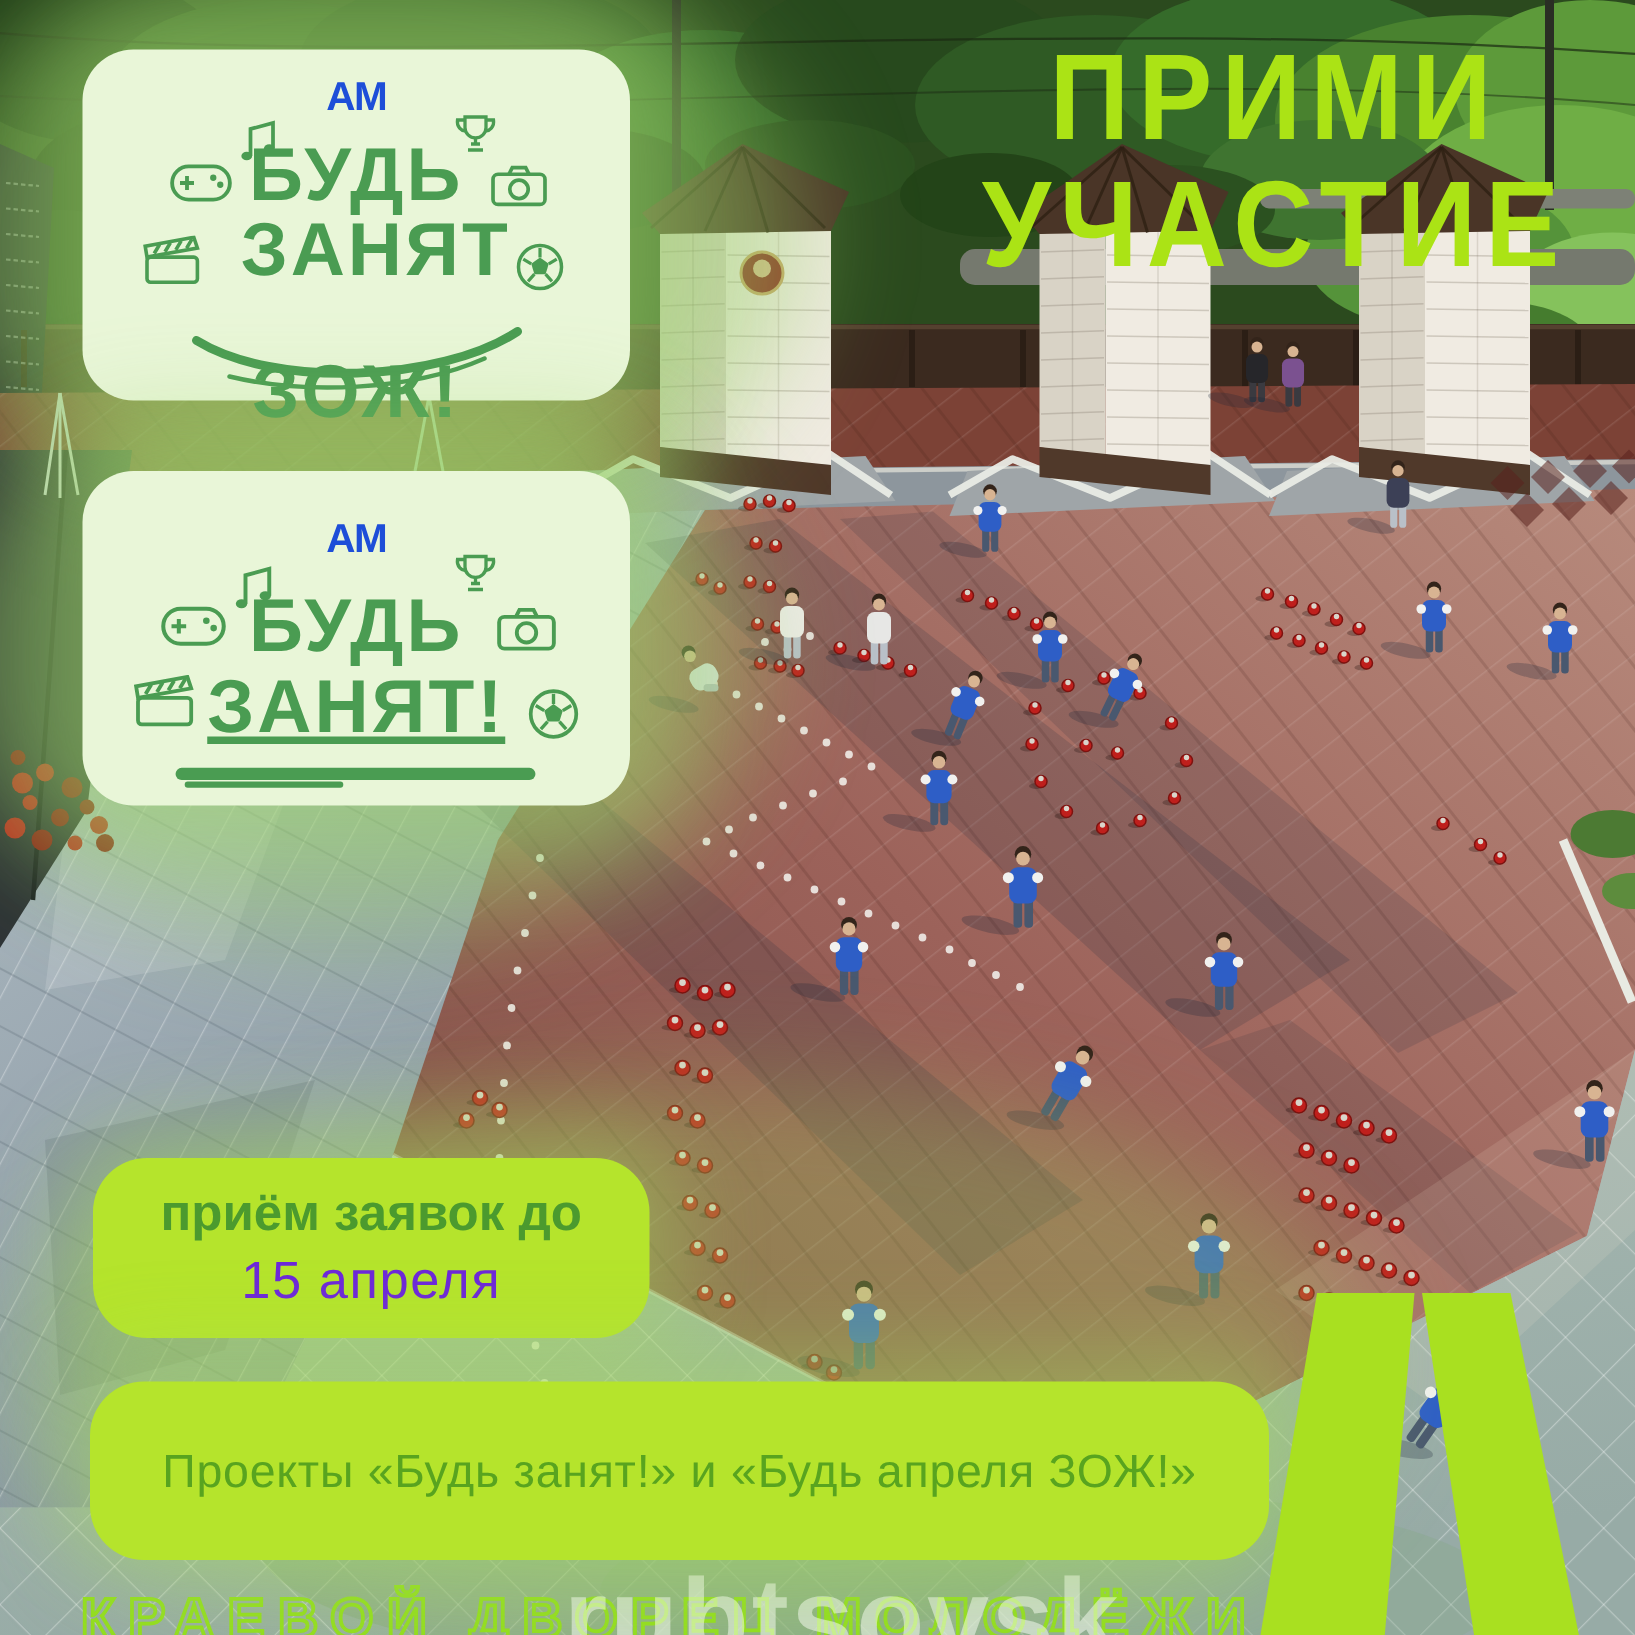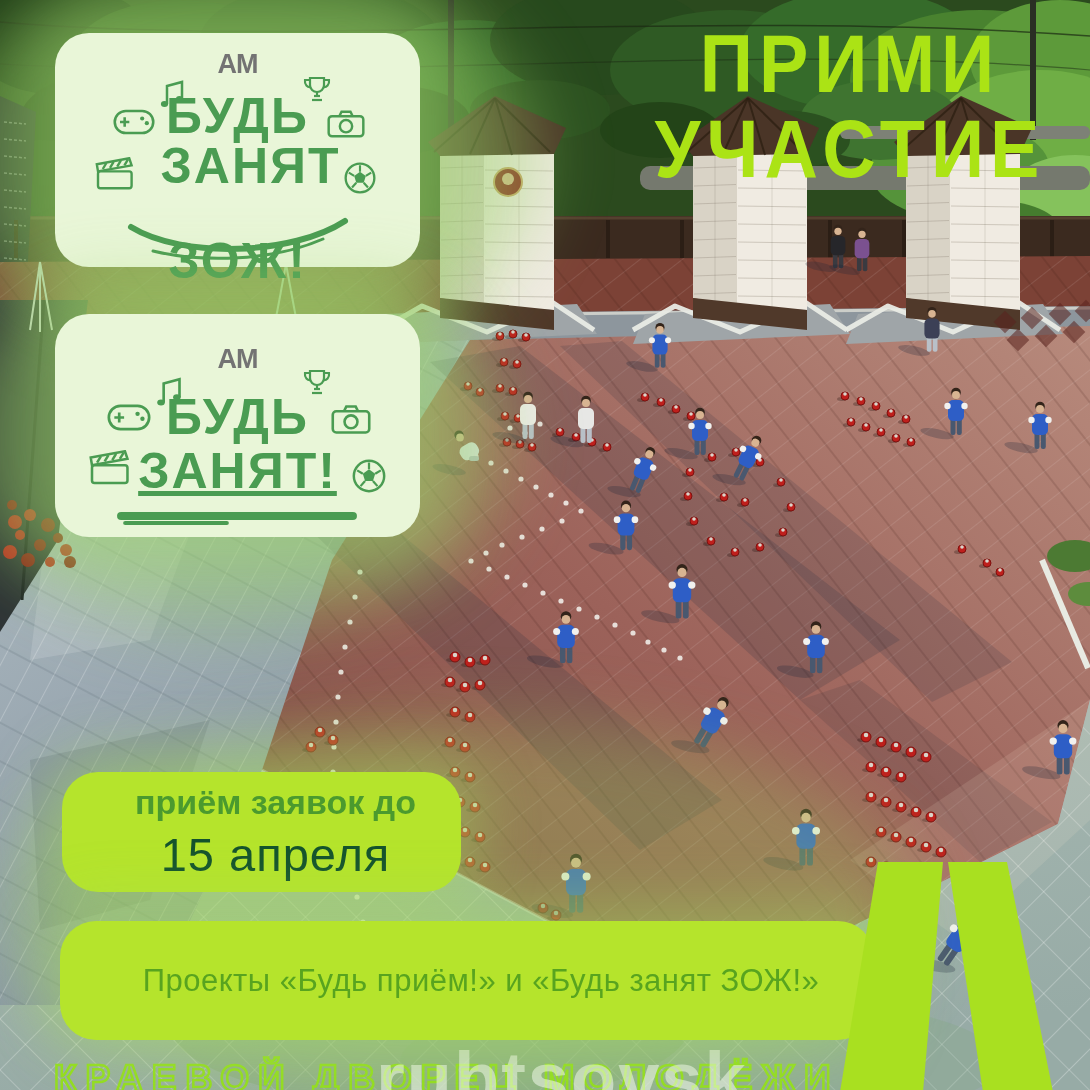--- a/index.html
+++ b/index.html
@@ -15,35 +15,35 @@
           letter-spacing:9px;color:transparent;-webkit-text-stroke:2.5px #93dd1e;white-space:nowrap;}
   .watermark{position:absolute;left:376px;top:1036px;z-index:3;font-size:74px;font-weight:bold;
           color:rgba(255,255,255,.52);letter-spacing:2px;}
 
   .card{position:absolute;left:55px;width:365px;background:#e9f6d8;border-radius:34px;z-index:4;
         box-shadow:0 0 70px 28px rgba(160,215,110,.45);}
   .card1{top:33px;height:234px;}
   .card2{top:314px;height:223px;}
   .card .txt{position:absolute;left:0;width:100%;text-align:center;color:#4a9c52;
              font-weight:bold;letter-spacing:2px;font-size:50px;line-height:50px;}
-  .card .am{position:absolute;left:0;width:100%;text-align:center;color:#737373;
+  .card .am{position:absolute;left:0;width:100%;text-align:center;color:#1d4ed8;
             font-weight:bold;font-size:27px;letter-spacing:-1px;}
   .card .ico{position:absolute;}
   .card1 .am{top:16px;} .card1 .w1{top:58px;} .card1 .w2{top:108px;padding-left:13px;} .card1 .w3{top:155px;margin-top:48px;}
   .card2 .am{top:30px;} .card2 .w1{top:78px;} .card2 .w2{top:132px;text-decoration:underline;}
 
   .headline{position:absolute;left:630px;top:22px;width:440px;z-index:4;text-align:center;
             color:#abe315;font-weight:900;font-size:74px;line-height:77px;letter-spacing:6px;
             transform:scaleY(1.1);transform-origin:top center;}
   .banner{position:absolute;background:#b5e42c;border-radius:36px;z-index:4;display:flex;
           flex-direction:column;align-items:center;justify-content:center;
-          box-shadow:0 0 55px 20px rgba(165,220,95,.38);padding-left:28px;}
+          box-shadow:0 0 55px 20px rgba(165,220,95,.38);}
   .banner1{left:62px;top:772px;width:371px;height:120px;}
   .b1l1{color:#4b9a2e;font-weight:bold;font-size:34px;}
-  .b1l2{color:#14532d;font-size:47px;font-weight:400;margin-top:5px;letter-spacing:1px;}
+  .b1l2{color:#6d28d9;font-size:35px;font-weight:400;margin-top:5px;letter-spacing:1px;}
   .banner2{left:60px;top:921px;width:786px;height:119px;}
   .b2t{color:#58a41f;font-size:31px;font-weight:400;letter-spacing:.5px;}
   .letterL{position:absolute;left:820px;top:860px;z-index:4;}
 </style>
 </head>
 <body>
 
 <div class="stage">
 
   <svg class="scene" id="bg" width="1090" height="1090" viewBox="0 0 1090 1090">
@@ -999,20 +999,20 @@
     <div>ПРИМИ</div>
     <div>УЧАСТИЕ</div>
   </div>
 
   <div class="banner banner1">
     <div class="b1l1">приём заявок до</div>
     <div class="b1l2">15 апреля</div>
   </div>
 
   <div class="banner banner2">
-    <div class="b2t">Проекты «Будь приём!» и «Будь занят ЗОЖ!»</div>
+    <div class="b2t">Проекты «Будь занят!» и «Будь апреля ЗОЖ!»</div>
   </div>
 
   <svg class="letterL" width="240" height="232" viewBox="0 0 240 232" aria-label="Л">
     <polygon points="58,2 123,2 103,232 20,232" fill="#a9e020"></polygon>
     <polygon points="128,2 187,2 233,232 163,232" fill="#a9e020"></polygon>
   </svg>
 </div>
 
 </body></html>

